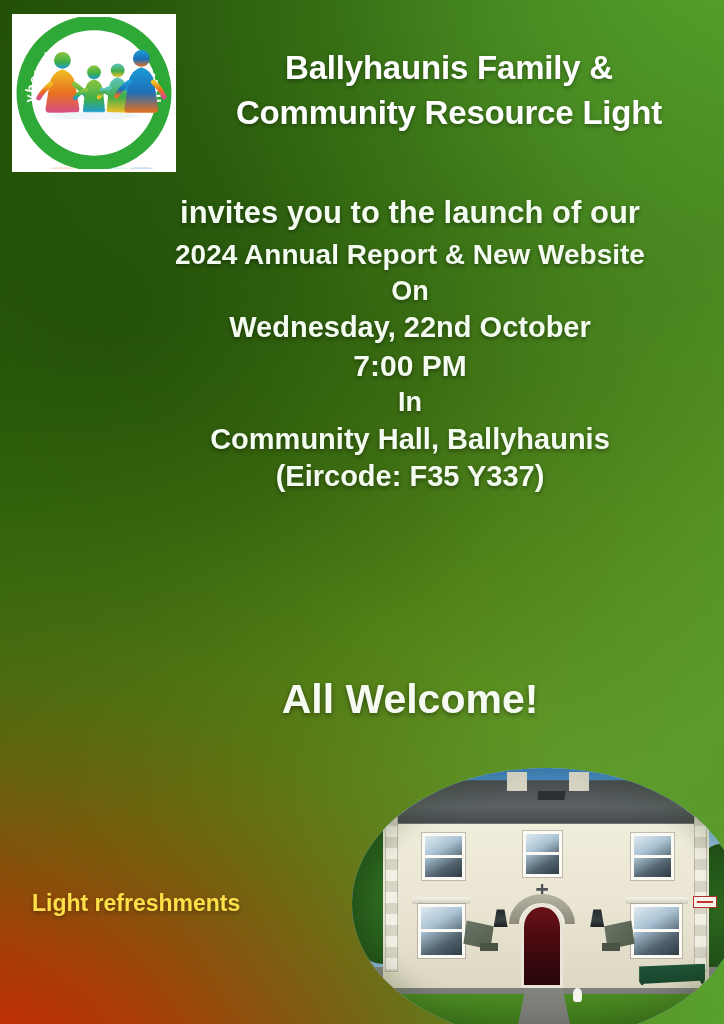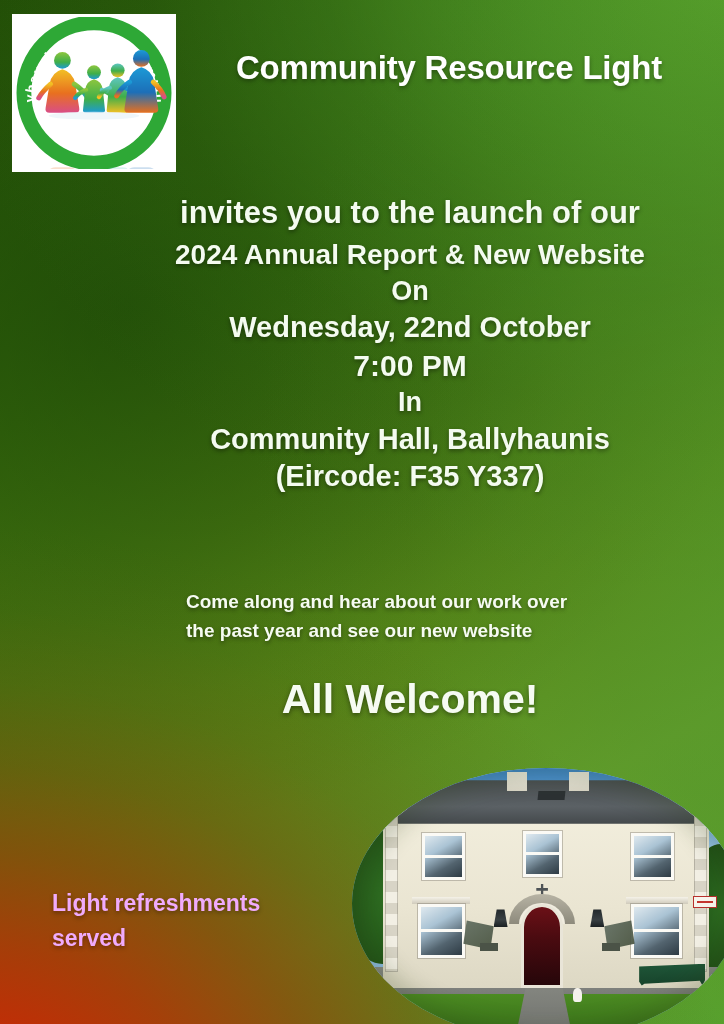--- a/index.html
+++ b/index.html
@@ -155,25 +155,25 @@
     text-align: center;
     color: #f6fbf2;
     font-size: 41px;
     font-weight: bold;
     text-shadow: 0 2px 5px rgba(0,0,0,0.42);
   }
 
   
   .refreshments {
     position: absolute;
-    left: 52px;
+    left: 32px;
     top: 886px;
     width: 300px;
     text-align: left;
-    color: #f0abfc;
+    color: #fde047;
     font-size: 23px;
     font-weight: bold;
     line-height: 1.52;
     text-shadow: 0 2px 4px rgba(0,0,0,0.34);
   }
 
   
   .photo-wrap {
     position: absolute;
     left: 352px;
@@ -456,44 +456,40 @@
           <circle cx="104" cy="54" r="7" fill="#5EC6C2"></circle>
           <rect x="94" y="61" width="20" height="36" rx="5" fill="#5EC6C2"></rect>
           <circle cx="128" cy="42" r="8.5" fill="#1C9AD6"></circle>
           <rect x="115" y="51" width="26" height="46" rx="6" fill="#1C6FB8"></rect>
         </g>
         <ellipse cx="80" cy="100" rx="46" ry="4" fill="#EAF3F8" opacity="0.75"></ellipse>
       </svg>
     </div>
 
     <div class="headline">
+      <div>Ballyhaunis Family &amp;</div>
       <div>Community Resource Light</div>
     </div>
 
     <div class="invite">
       <div class="ln ln-1">invites you to the launch of our</div>
       <div class="ln ln-2">2024 Annual Report &amp; New Website</div>
       <div class="ln ln-3">On</div>
       <div class="ln ln-4">Wednesday, 22nd October</div>
       <div class="ln ln-5">7:00 PM</div>
       <div class="ln ln-6">In</div>
       <div class="ln ln-7">Community Hall, Ballyhaunis</div>
       <div class="ln ln-8">(Eircode: F35 Y337)</div>
     </div>
 
-    <div class="blurb">
-      <div>Come along and hear about our work over</div>
-      <div>the past year and see our new website</div>
-    </div>
 
     <div class="all-welcome">All Welcome!</div>
 
     <div class="refreshments">
       <div>Light refreshments</div>
-      <div>served</div>
     </div>
 
     <div class="photo-wrap">
       <div class="photo">
         <div class="ph-sky"></div>
         <div class="ph-tree-l"></div>
         <div class="ph-tree-r"></div>
         <div class="ph-grass"></div>
         <div class="ph-path"></div>
         <div class="ph-walkway"></div>

